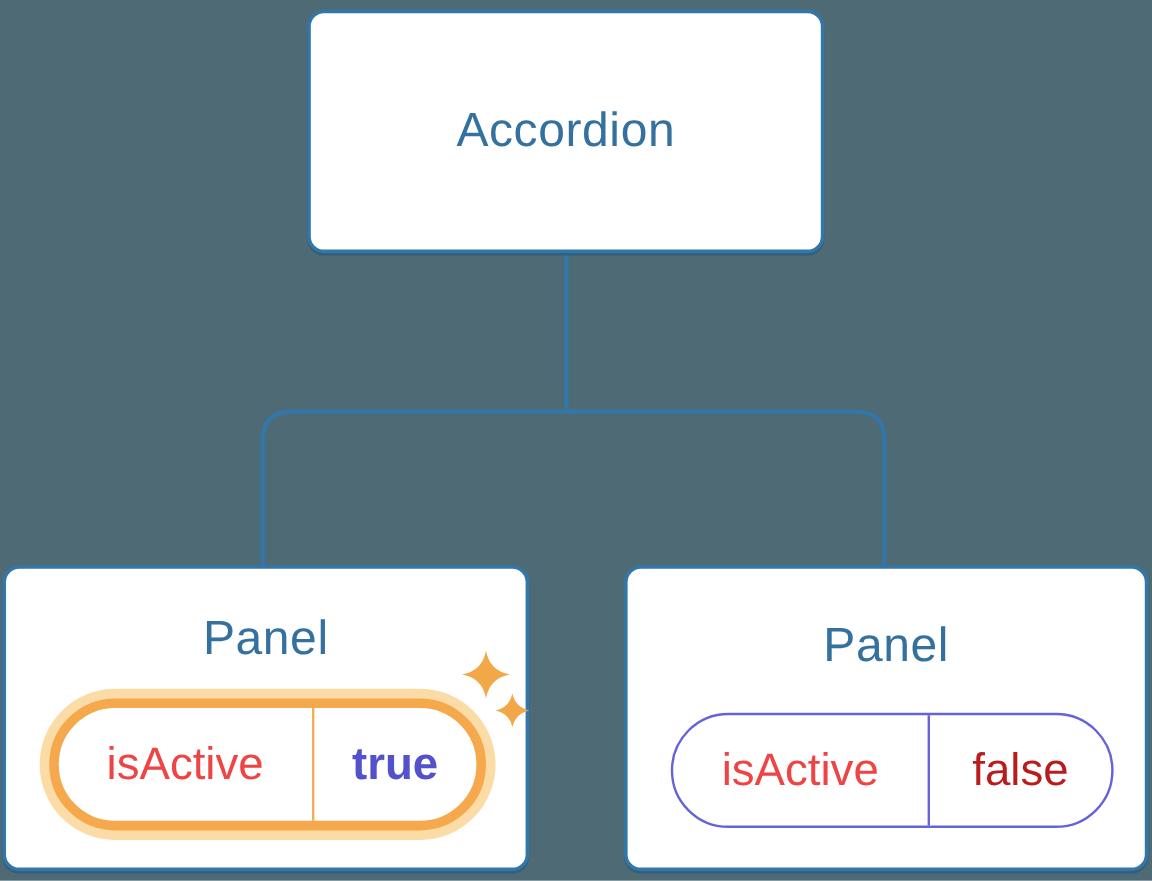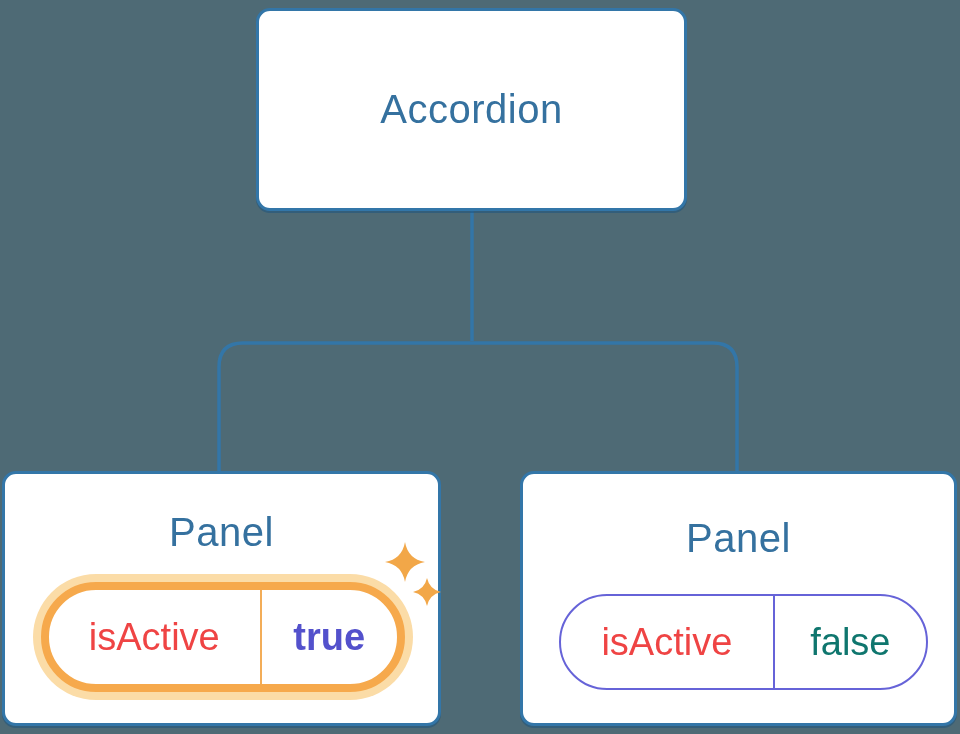--- a/index.html
+++ b/index.html
@@ -89,21 +89,21 @@
     width: 369px; height: 96px;
     border: 2px solid #6663D8;
     border-radius: 50px;
   }
   .pill-inactive .pill-cell-left {
     flex: 0 0 58%;
     border-right: 2px solid #6663D8;
   }
   .pill-inactive .pill-cell-right { flex: 1; }
   .state-name  { color: #ef4444; }
-  .state-value { color: #0f766e; }
+  .state-value { color: #b91c1c; }
   .state-value-true {
     color: #5351CC;
     font-weight: 700;
   }
   .sparkles {
     position: absolute;
     left: 383px; top: 538px;
     width: 58px; height: 70px;
     pointer-events: none;
   }

